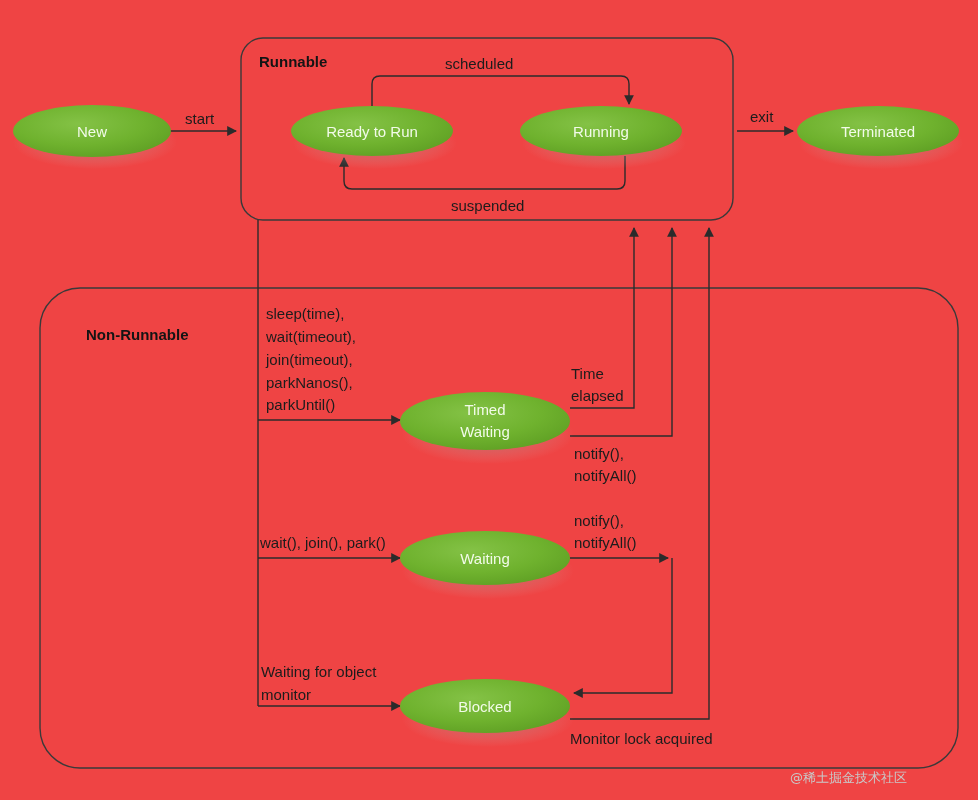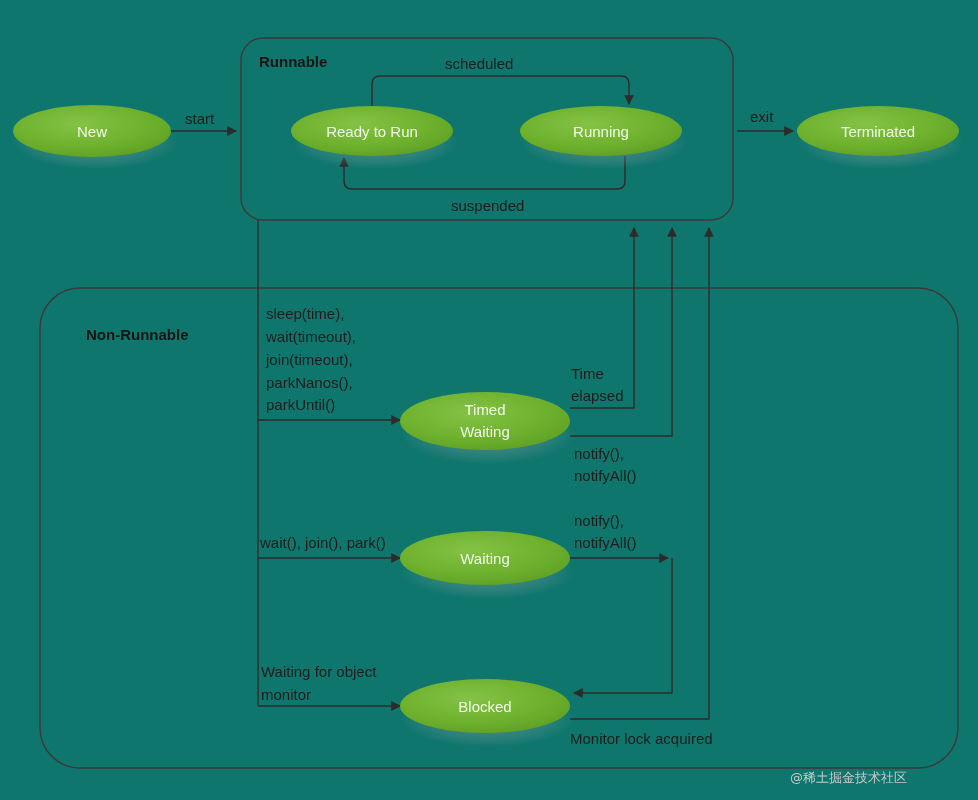--- a/index.html
+++ b/index.html
@@ -7,21 +7,21 @@
     padding: 0;
     background: #ffffff;
   }
   body {
     font-family: "Liberation Sans", sans-serif;
   }
   #stage {
     position: relative;
     width: 978px;
     height: 800px;
-    background: #0f766e;
+    background: #ef4444;
     overflow: hidden;
   }
   #diagram-svg {
     position: absolute;
     left: 0;
     top: 0;
     width: 978px;
     height: 800px;
   }
   .grp-label {

